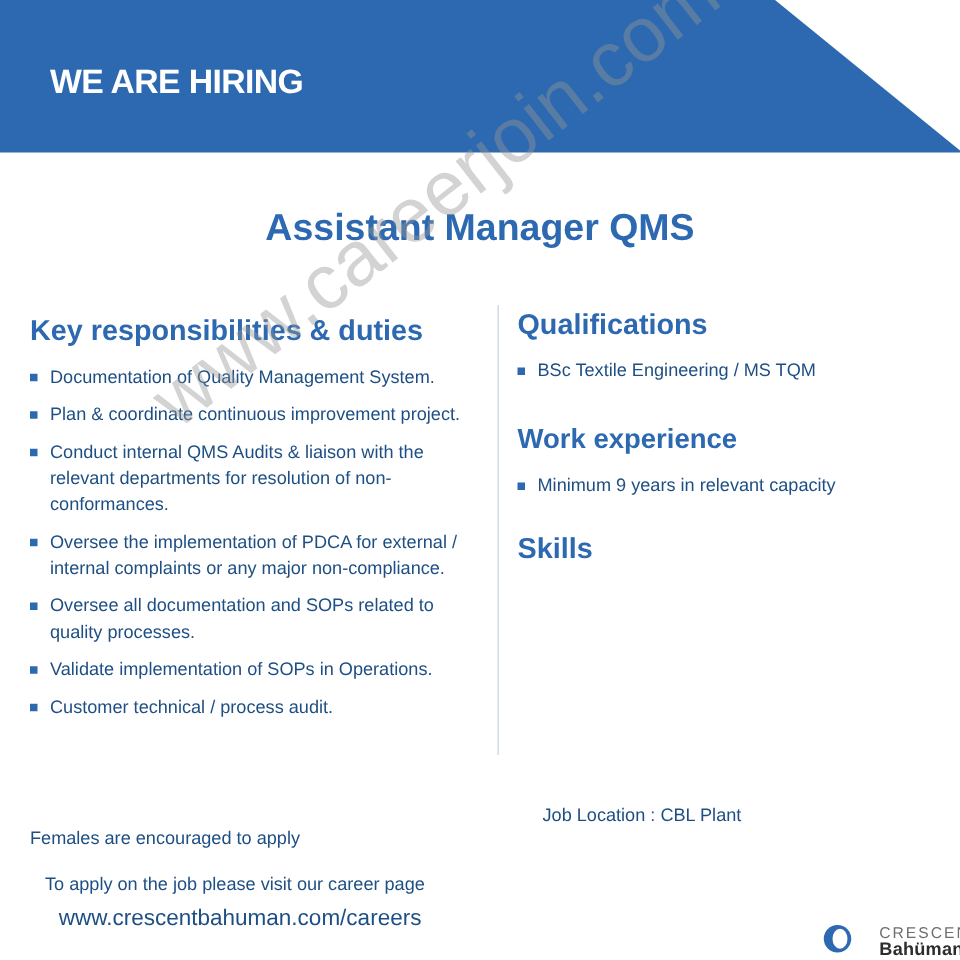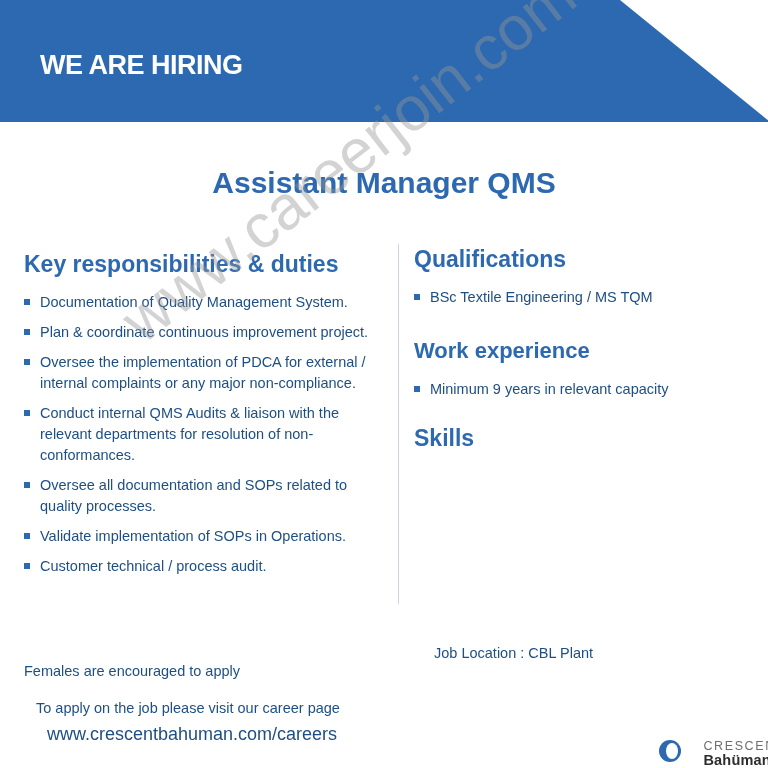--- a/index.html
+++ b/index.html
@@ -225,22 +225,22 @@
 
   <div class="job-title">Assistant Manager QMS</div>
 
   <div class="divider"></div>
 
   <div class="col-left">
     <div class="sec-head">Key responsibilities &amp; duties</div>
     <ul class="bullets">
       <li>Documentation of Quality Management System.</li>
       <li>Plan &amp; coordinate continuous improvement project.</li>
+      <li>Conduct internal QMS Audits &amp; liaison with the relevant departments for resolution of non-conformances.</li>
       <li>Oversee the implementation of PDCA for external / internal complaints or any major non-compliance.</li>
-      <li>Conduct internal QMS Audits &amp; liaison with the relevant departments for resolution of non-conformances.</li>
       <li>Oversee all documentation and SOPs related to quality processes.</li>
       <li>Validate implementation of SOPs in Operations.</li>
       <li>Customer technical / process audit.</li>
     </ul>
   </div>
 
   <div class="col-right">
     <div class="sec-head">Qualifications</div>
     <ul class="bullets">
       <li>BSc Textile Engineering / MS TQM</li>

